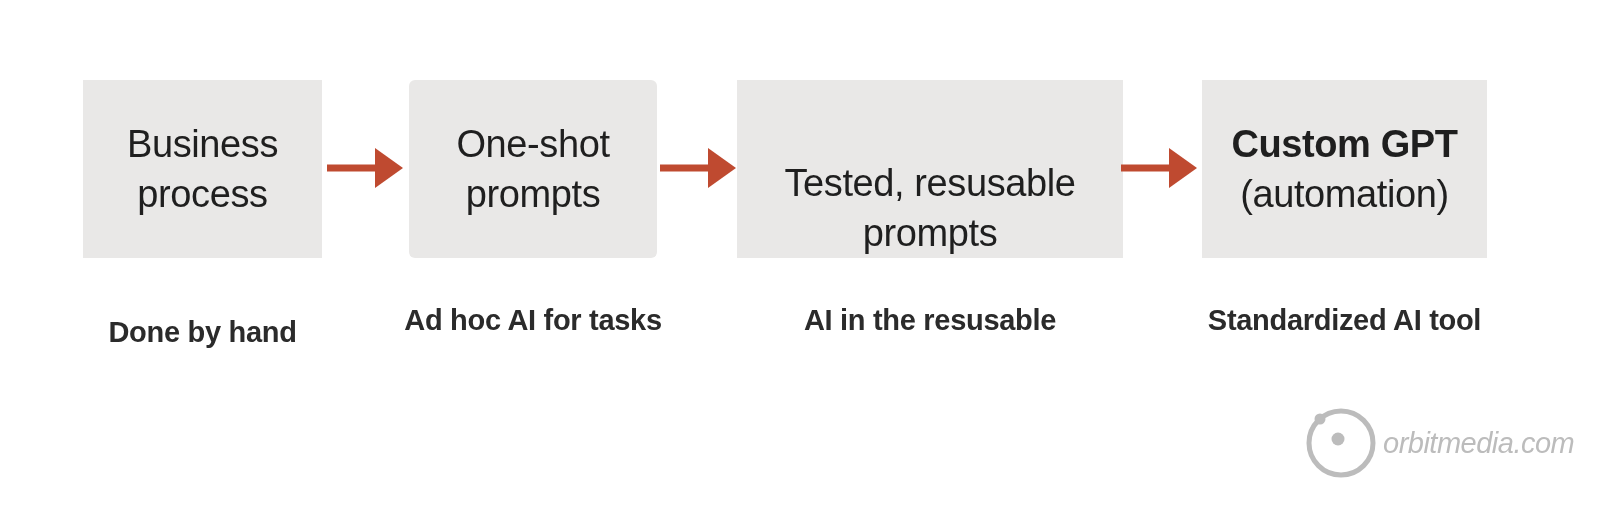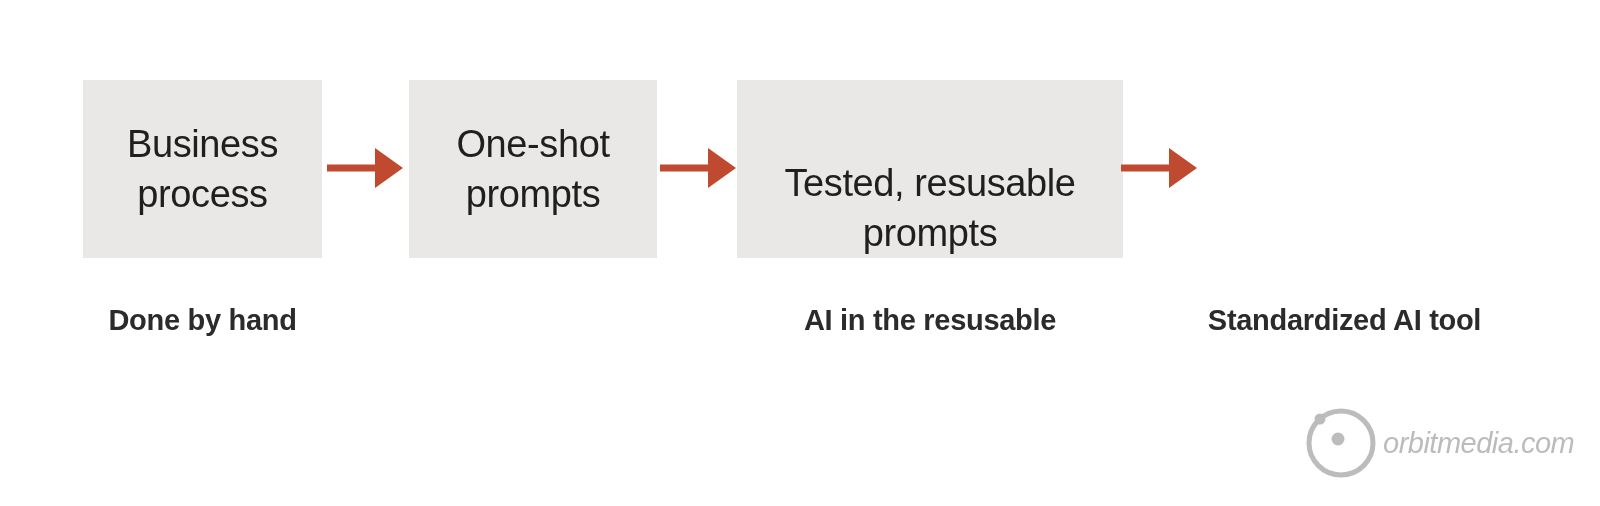--- a/index.html
+++ b/index.html
@@ -29,36 +29,36 @@
   }
   .box .line{
     display:block;
     font-size:38px;line-height:50px;
     color:var(--box-text);
     letter-spacing:-0.4px;
     white-space:nowrap;
   }
   .box .line.bold{font-weight:700;}
   .box1{left:83px;width:239px;}
-  .box2{left:409px;width:248px;}
+  .box2{left:409px;width:248px;border-radius:6px;}
   .box3{left:737px;width:386px;justify-content:flex-end;}
   .box4{left:1202px;width:285px;}
   .arrow{position:absolute;top:146px;width:78px;height:44px;color:var(--arrow);}
   .arrow1{left:327px;}
   .arrow2{left:660px;}
   .arrow3{left:1121px;}
   .caption{
     position:absolute;top:302px;
     font-size:29px;line-height:36px;font-weight:700;
     letter-spacing:-0.3px;
     color:var(--caption-text);
     text-align:center;
     white-space:nowrap;
   }
-  .cap1{left:23px;width:359px;}
+  .cap1{left:23px;width:359px;margin-top:12px;}
   .cap2{left:349px;width:368px;}
   .cap3{left:677px;width:506px;}
   .cap4{left:1142px;width:405px;}
   .logo{
     position:absolute;left:1301px;top:403px;
     display:flex;align-items:center;
     color:var(--logo-gray);
     font-style:italic;
   }
   .logo svg{width:80px;height:80px;flex:0 0 auto;}
@@ -83,35 +83,40 @@
   <div class="box box2">
     <span class="line">One-shot</span>
     <span class="line">prompts</span>
   </div>
 
   <div class="box box3">
     <span class="line">Tested, resusable</span>
     <span class="line">prompts</span>
   </div>
 
+  <div class="box box4">
+    <span class="line bold">Custom GPT</span>
+    <span class="line">(automation)</span>
+  </div>
 
   <svg class="arrow arrow1" viewBox="0 0 78 44" aria-hidden="true">
     <rect x="0" y="18.5" width="52" height="7" fill="currentColor"></rect>
     <polygon points="48,2 48,42 76,22" fill="currentColor"></polygon>
   </svg>
   <svg class="arrow arrow2" viewBox="0 0 78 44" aria-hidden="true">
     <rect x="0" y="18.5" width="52" height="7" fill="currentColor"></rect>
     <polygon points="48,2 48,42 76,22" fill="currentColor"></polygon>
   </svg>
   <svg class="arrow arrow3" viewBox="0 0 78 44" aria-hidden="true">
     <rect x="0" y="18.5" width="52" height="7" fill="currentColor"></rect>
     <polygon points="48,2 48,42 76,22" fill="currentColor"></polygon>
   </svg>
 
   <div class="caption cap1">Done by hand</div>
+  <div class="caption cap2">Ad hoc AI for tasks</div>
   <div class="caption cap3">AI in the resusable</div>
   <div class="caption cap4">Standardized AI tool</div>
 
   <div class="logo">
     <svg viewBox="0 0 80 80" aria-hidden="true">
       <circle cx="40" cy="40" r="32" fill="none" stroke="currentColor" stroke-width="5"></circle>
       <circle cx="37" cy="36" r="6.5" fill="currentColor"></circle>
       <circle cx="19" cy="16" r="5.5" fill="currentColor"></circle>
     </svg>
     <span class="brand">orbitmedia.com</span>

